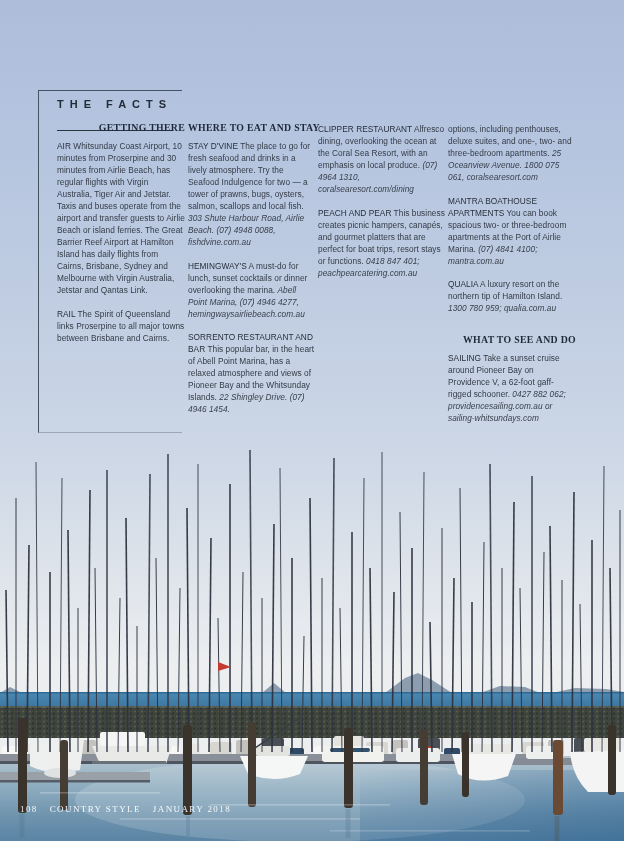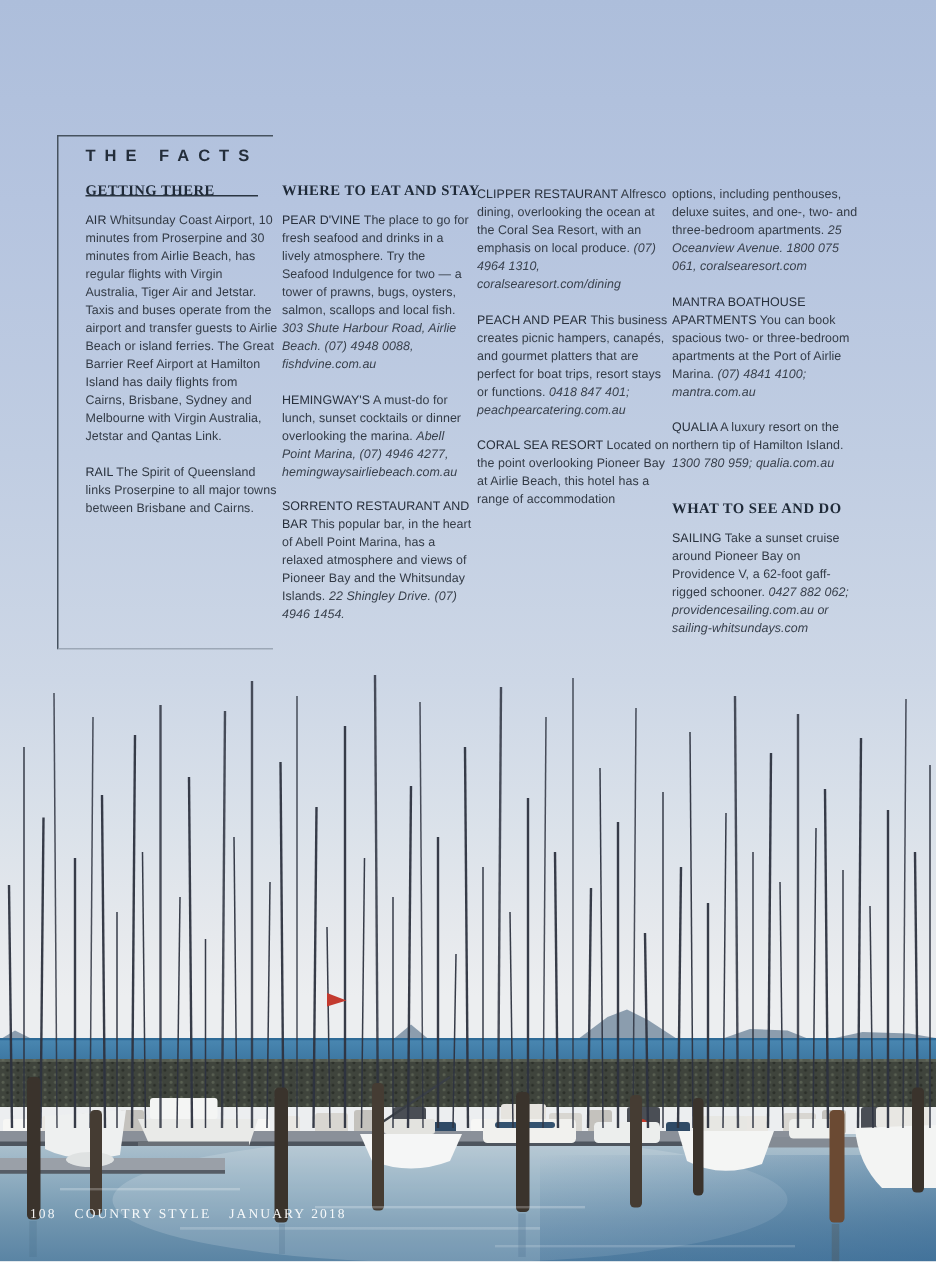--- a/index.html
+++ b/index.html
@@ -15,21 +15,21 @@
   }
   .facts-title{
     position:absolute;left:57px;top:98px;
     font:700 11px "Liberation Sans",sans-serif;letter-spacing:6px;color:#232d3a;
     border-bottom:1.5px solid #2a3541;padding-bottom:20px;
   }
   .col{position:absolute;width:128px;top:122px}
   .c1{left:57px}.c2{left:188px}.c3{left:318px;top:123px}.c4{left:448px;top:123px}
   h3.shead{
     font:700 9.8px "Liberation Serif",serif;letter-spacing:.3px;color:#1f2a38;
-    margin:0 0 7px;white-space:nowrap;
+    margin:0 0 7px;white-space:nowrap;text-align:right;
   }
   h3.shead2{margin-top:20px}
   .entry{
     font:8.3px/12px "Liberation Sans",sans-serif;color:#333b46;
     margin:0 0 11.5px;letter-spacing:.04px;
   }
   .entry b{font-weight:400;color:#272f3b}
   .entry i{font-style:italic;color:#39414d}
   .scene{position:absolute;left:0;top:440px;width:624px;height:401px}
   .footer{
@@ -234,29 +234,28 @@
 <div class="facts-title">THE FACTS</div>
 
 <div class="col c1">
   <h3 class="shead">GETTING THERE</h3>
   <p class="entry"><b>AIR</b><span> Whitsunday Coast Airport, 10 minutes from Proserpine and 30 minutes from Airlie Beach, has regular flights with Virgin Australia, Tiger Air and Jetstar. Taxis and buses operate from the airport and transfer guests to Airlie Beach or island ferries. The Great Barrier Reef Airport at Hamilton Island has daily flights from Cairns, Brisbane, Sydney and Melbourne with Virgin Australia, Jetstar and Qantas Link.</span><i></i></p>
   <p class="entry"><b>RAIL</b><span> The Spirit of Queensland links Proserpine to all major towns between Brisbane and Cairns.</span><i></i></p>
 </div>
 
 <div class="col c2">
   <h3 class="shead">WHERE TO EAT AND STAY</h3>
-  <p class="entry"><b>PEAR D'VINE</b><span> The place to go for fresh seafood and drinks in a lively atmosphere. Try the Seafood Indulgence for two — a tower of prawns, bugs, oysters, salmon, scallops and local fish. </span><i>303 Shute Harbour Road, Airlie Beach. (07) 4948 0088, fishdvine.com.au</i></p>
+  <p class="entry"><b>STAY D'VINE</b><span> The place to go for fresh seafood and drinks in a lively atmosphere. Try the Seafood Indulgence for two — a tower of prawns, bugs, oysters, salmon, scallops and local fish. </span><i>303 Shute Harbour Road, Airlie Beach. (07) 4948 0088, fishdvine.com.au</i></p>
   <p class="entry"><b>HEMINGWAY'S</b><span> A must-do for lunch, sunset cocktails or dinner overlooking the marina. </span><i>Abell Point Marina, (07) 4946 4277, hemingwaysairliebeach.com.au</i></p>
   <p class="entry"><b>SORRENTO RESTAURANT AND BAR</b><span> This popular bar, in the heart of Abell Point Marina, has a relaxed atmosphere and views of Pioneer Bay and the Whitsunday Islands. </span><i>22 Shingley Drive. (07) 4946 1454.</i></p>
 </div>
 
 <div class="col c3">
   <p class="entry"><b>CLIPPER RESTAURANT</b><span> Alfresco dining, overlooking the ocean at the Coral Sea Resort, with an emphasis on local produce. </span><i>(07) 4964 1310, coralsearesort.com/dining</i></p>
   <p class="entry"><b>PEACH AND PEAR</b><span> This business creates picnic hampers, canapés, and gourmet platters that are perfect for boat trips, resort stays or functions. </span><i>0418 847 401; peachpearcatering.com.au</i></p>
-  <p class="entry"><b>CORAL SEA RESORT</b><span> Located on the point overlooking Pioneer Bay at Airlie Beach, this hotel has a range of accommodation</span><i></i></p>
 </div>
 
 <div class="col c4">
   <p class="entry"><b></b><span>options, including penthouses, deluxe suites, and one-, two- and three-bedroom apartments. </span><i>25 Oceanview Avenue. 1800 075 061, coralsearesort.com</i></p>
   <p class="entry"><b>MANTRA BOATHOUSE APARTMENTS</b><span> You can book spacious two- or three-bedroom apartments at the Port of Airlie Marina. </span><i>(07) 4841 4100; mantra.com.au</i></p>
   <p class="entry"><b>QUALIA</b><span> A luxury resort on the northern tip of Hamilton Island. </span><i>1300 780 959; qualia.com.au</i></p>
   <h3 class="shead shead2">WHAT TO SEE AND DO</h3>
   <p class="entry"><b>SAILING</b><span> Take a sunset cruise around Pioneer Bay on Providence V, a 62-foot gaff-rigged schooner. </span><i>0427 882 062; providencesailing.com.au or sailing-whitsundays.com</i></p>
 </div>
 

